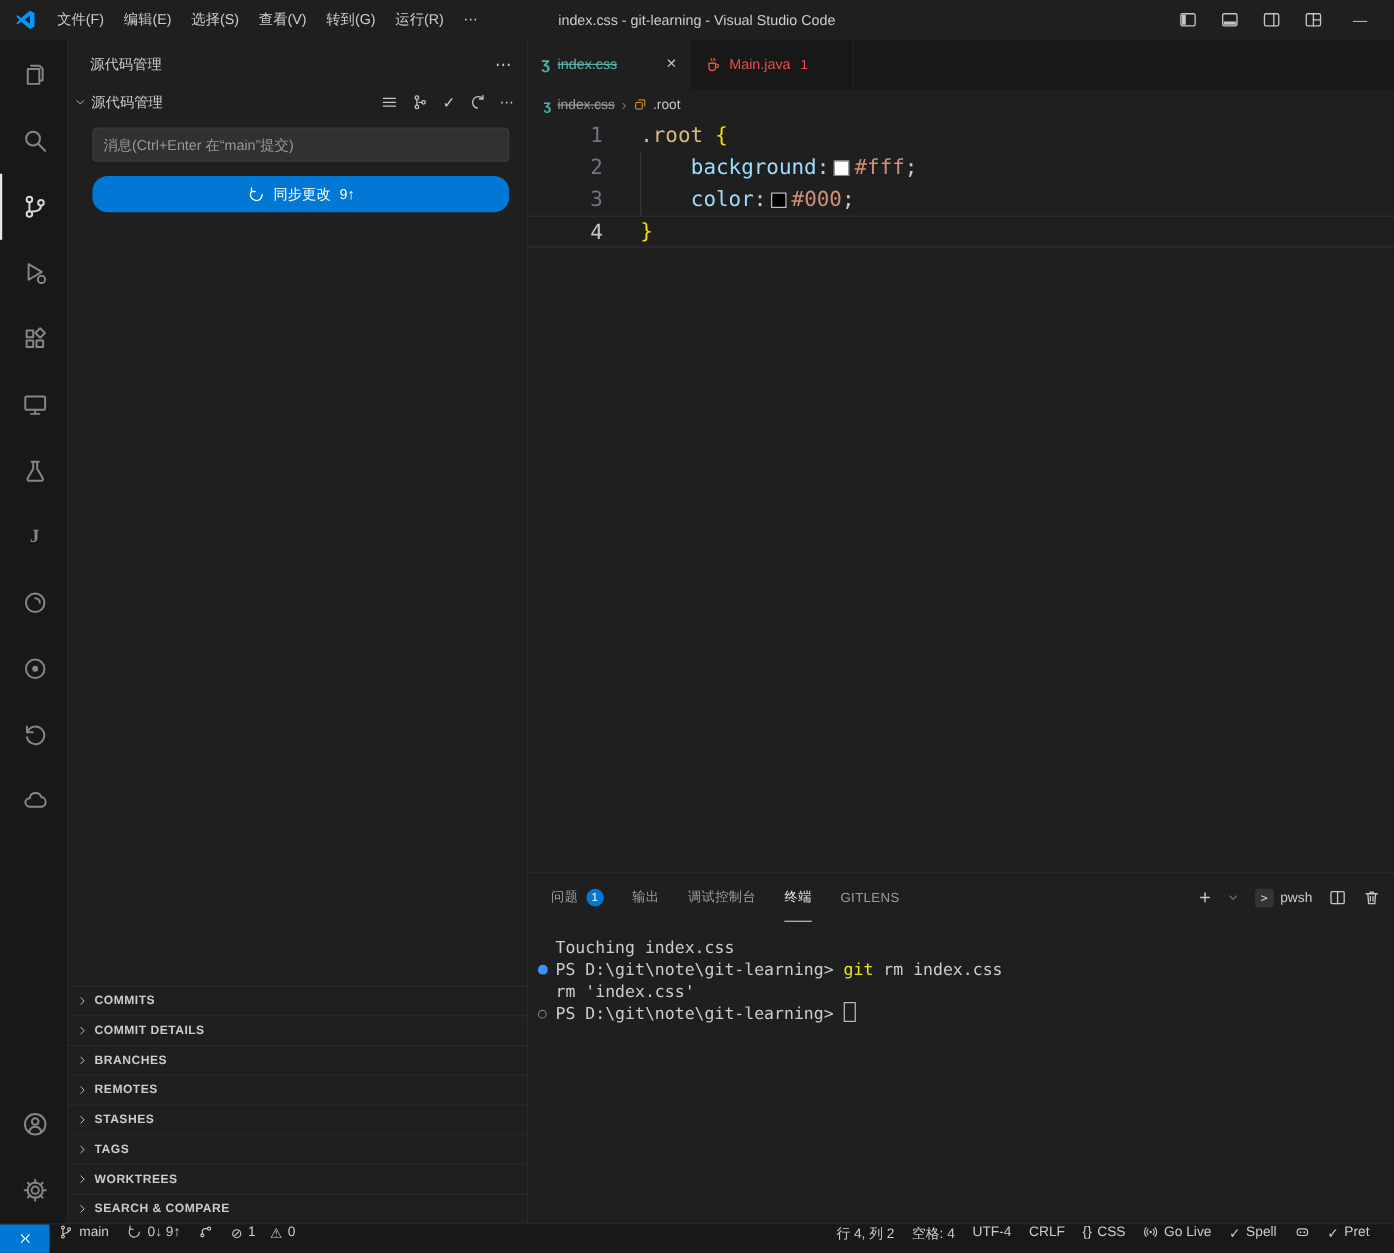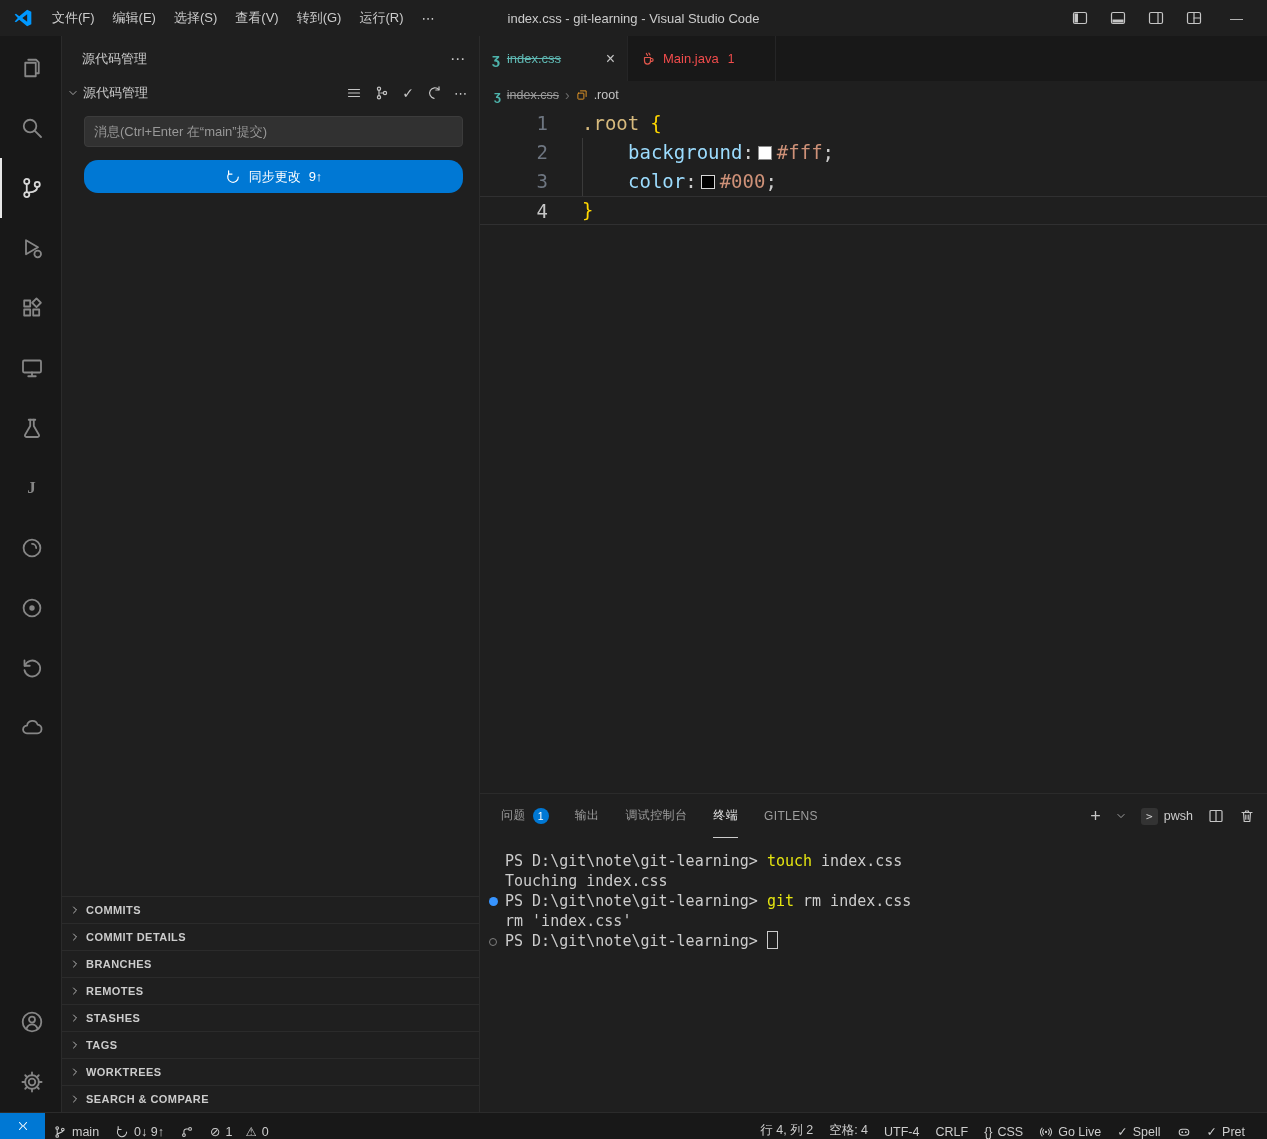--- a/index.html
+++ b/index.html
@@ -93,21 +93,21 @@
   .tline{position:relative;white-space:pre;}
   .tok-cmd{color:#e5e510;}
   .dec{position:absolute;left:-16px;top:6px;width:9px;height:9px;border-radius:50%;box-sizing:border-box;}
   .dec.blue{background:#3794ff;}
   .dec.hollow{border:1px solid #7e7e7e;width:8px;height:8px;top:7px;}
   .term-cursor{display:inline-block;width:9px;height:16px;border:1px solid #cccccc;vertical-align:-3px;}
 
   
   .statusbar{position:absolute;left:0;right:0;bottom:0;height:27px;background:#181818;border-top:1px solid #2b2b2b;box-sizing:border-box;display:flex;align-items:stretch;font-size:12.5px;color:#cccccc;overflow:hidden;}
   .sb-remote{width:45px;background:#0078d4;color:#ffffff;display:flex;align-items:center;justify-content:center;flex:none;}
-  .sb-item{display:flex;align-items:flex-end;gap:5px;padding:0 8px;white-space:nowrap;}
+  .sb-item{display:flex;align-items:flex-start;gap:5px;padding:0 8px;white-space:nowrap;}
   .sb-item .gap8{margin-left:8px;}
   .sb-right{margin-left:auto;display:flex;align-items:stretch;padding-right:14px;}
   .glyph{font-family:"DejaVu Sans",sans-serif;}
 </style>
 </head>
 <body>
 
 <div class="titlebar">
   <svg class="vscode-logo" viewBox="0 0 24 24">
     <path fill="#0098ff" fill-rule="evenodd" d="M17 2L7.5 10 3.6 7 2 7.8 5.8 12 2 16.2l1.6.8L7.5 14 17 22l5-2.5v-15L17 2zm0 5.6v8.8L11.2 12 17 7.6z"></path>
@@ -401,21 +401,20 @@
           <rect x="2" y="2.5" width="12" height="11" rx="1"></rect>
           <line x1="8" y1="2.5" x2="8" y2="13.5"></line>
         </svg>
       <svg class="ic i16" viewBox="0 0 16 16">
           <path d="M3 4.5h10M6.5 4.5V3h3v1.5M4.5 4.5l.7 9h5.6l.7-9M6.8 7v4.2M9.2 7v4.2"></path>
         </svg>
     </div>
   </div>
 
   <div class="terminal">
-    <div class="tline"><span>PS D:\git\note\git-learning&gt; </span><span class="tok-cmd">touch</span><span> index.css</span></div>
     <div class="tline"><span>Touching index.css</span></div>
     <div class="tline"><span class="dec blue"></span><span>PS D:\git\note\git-learning&gt; </span><span class="tok-cmd">git</span><span> rm index.css</span></div>
     <div class="tline"><span>rm 'index.css'</span></div>
     <div class="tline"><span class="dec hollow"></span><span>PS D:\git\note\git-learning&gt; </span><span class="term-cursor"></span></div>
   </div>
 </div>
 
 <div class="statusbar">
   <div class="sb-remote">
     <svg class="ic i14" viewBox="0 0 16 16">

